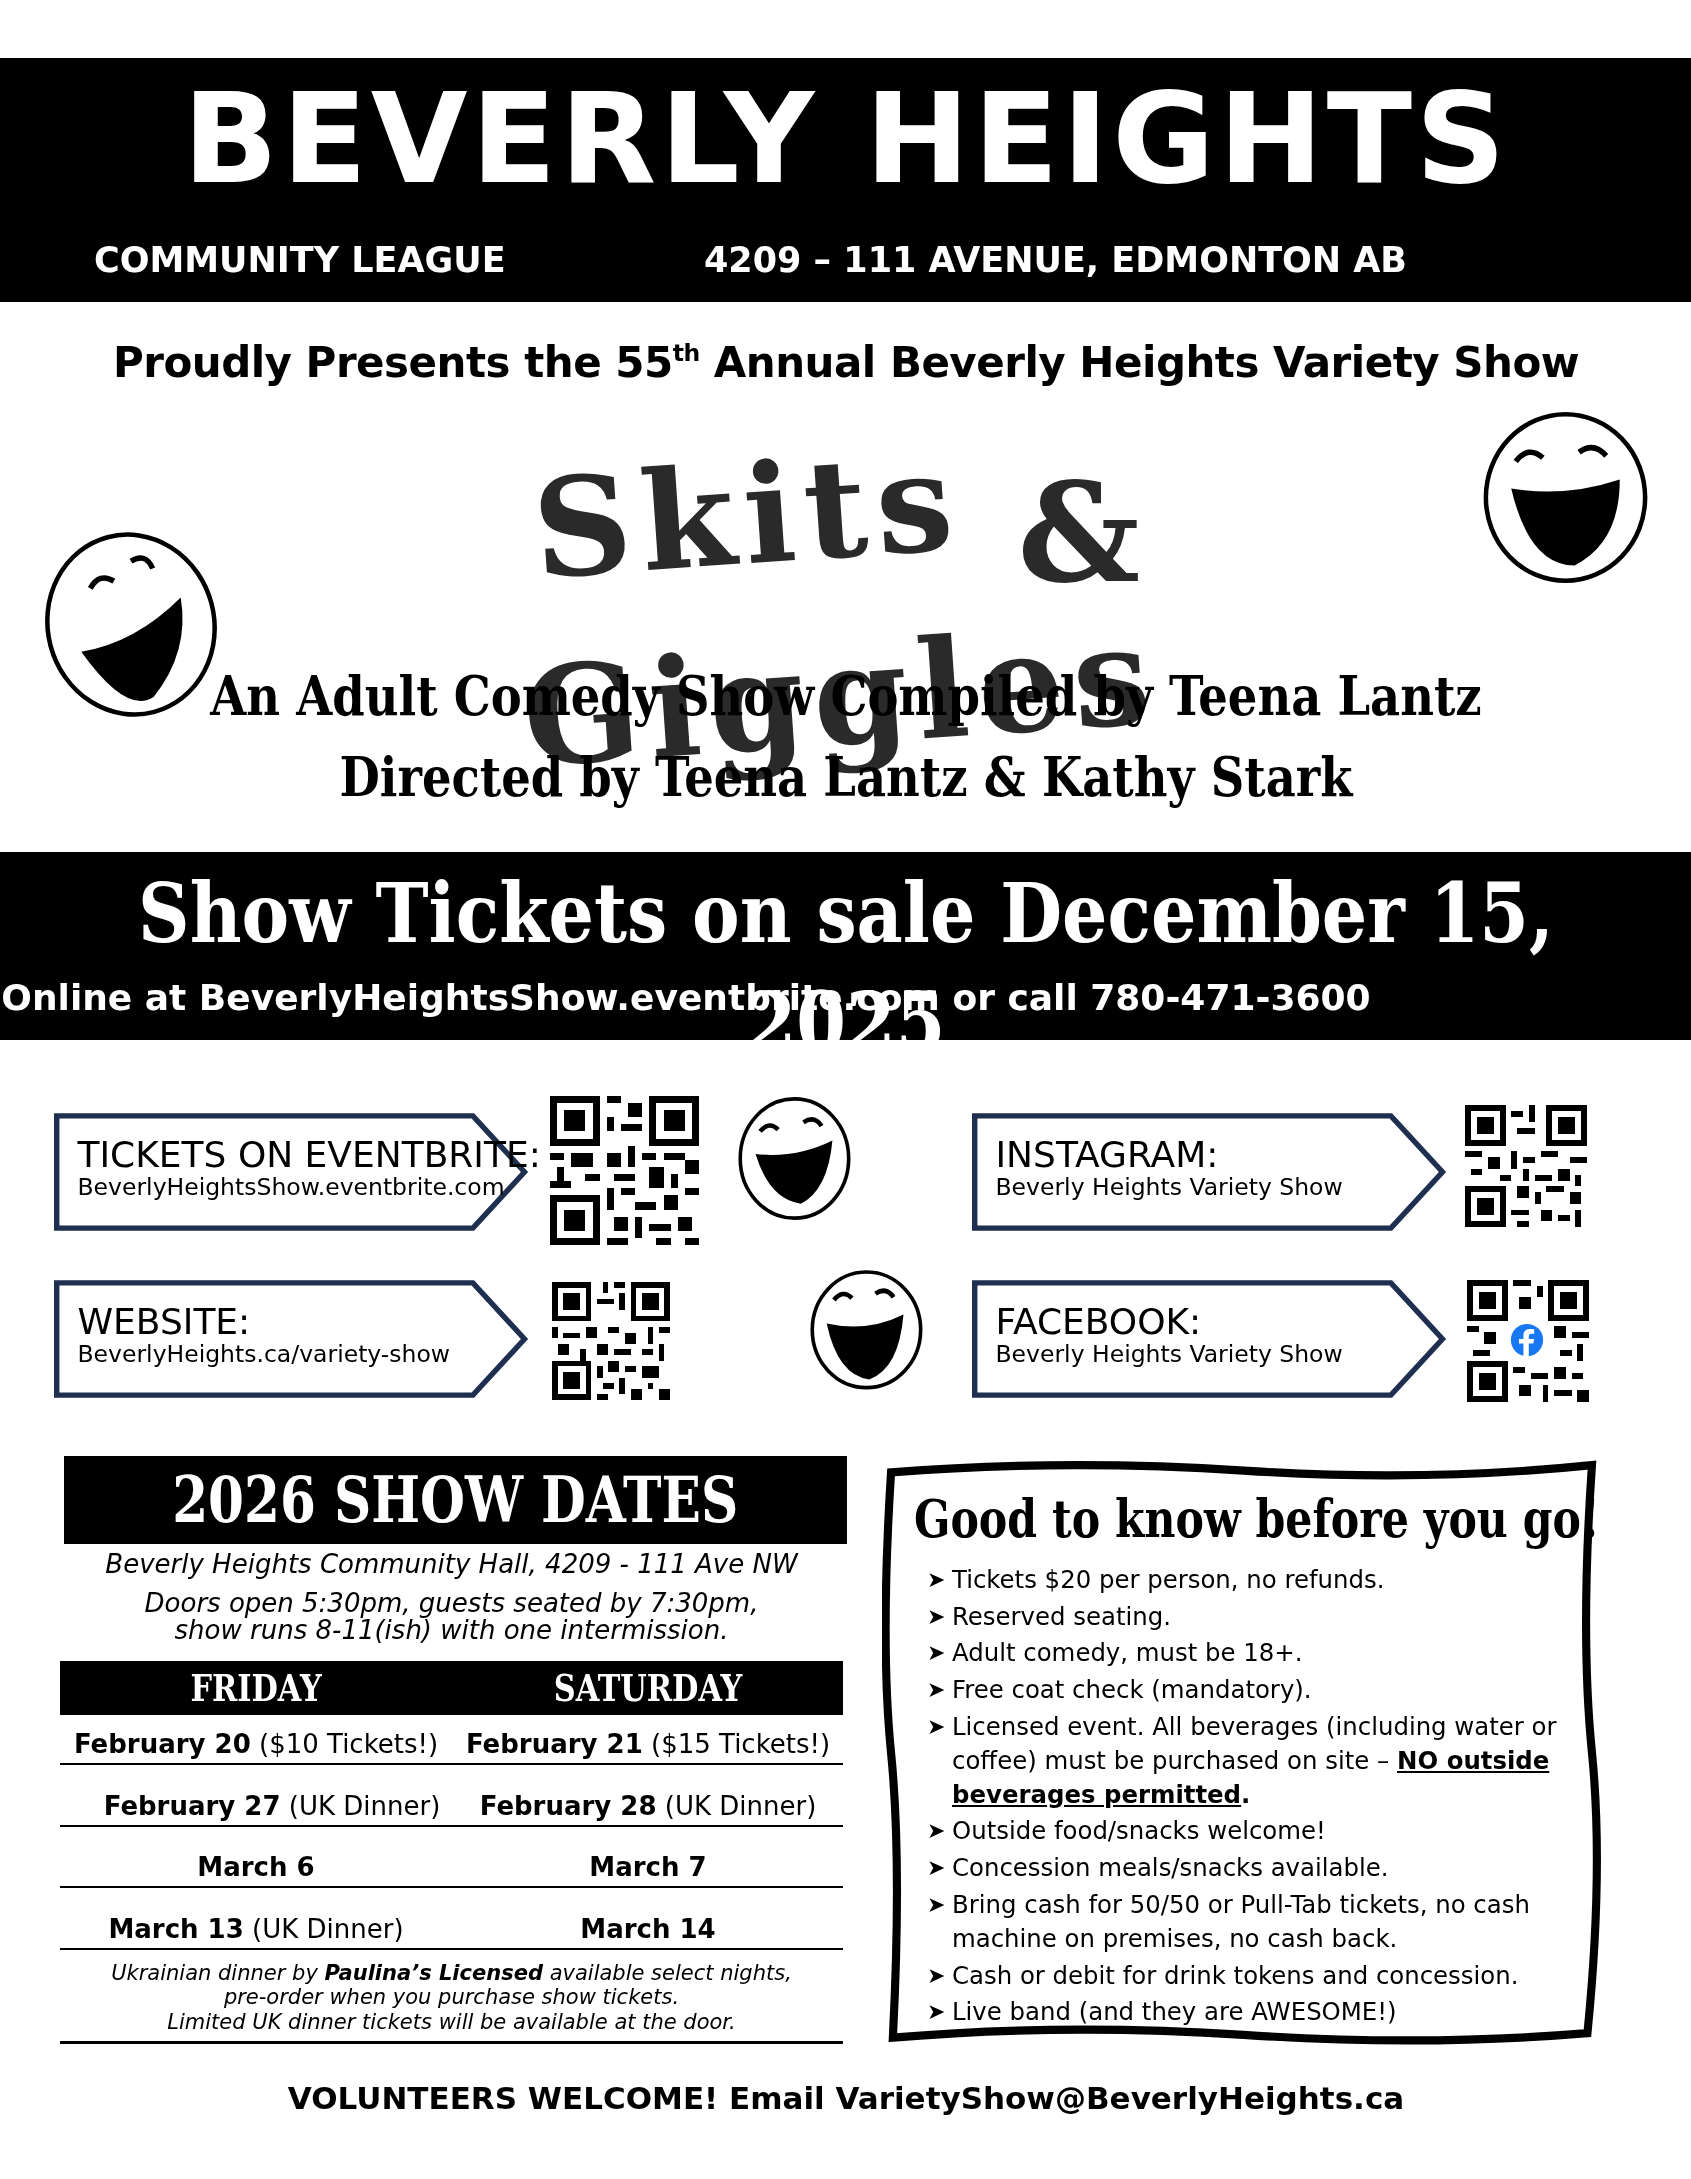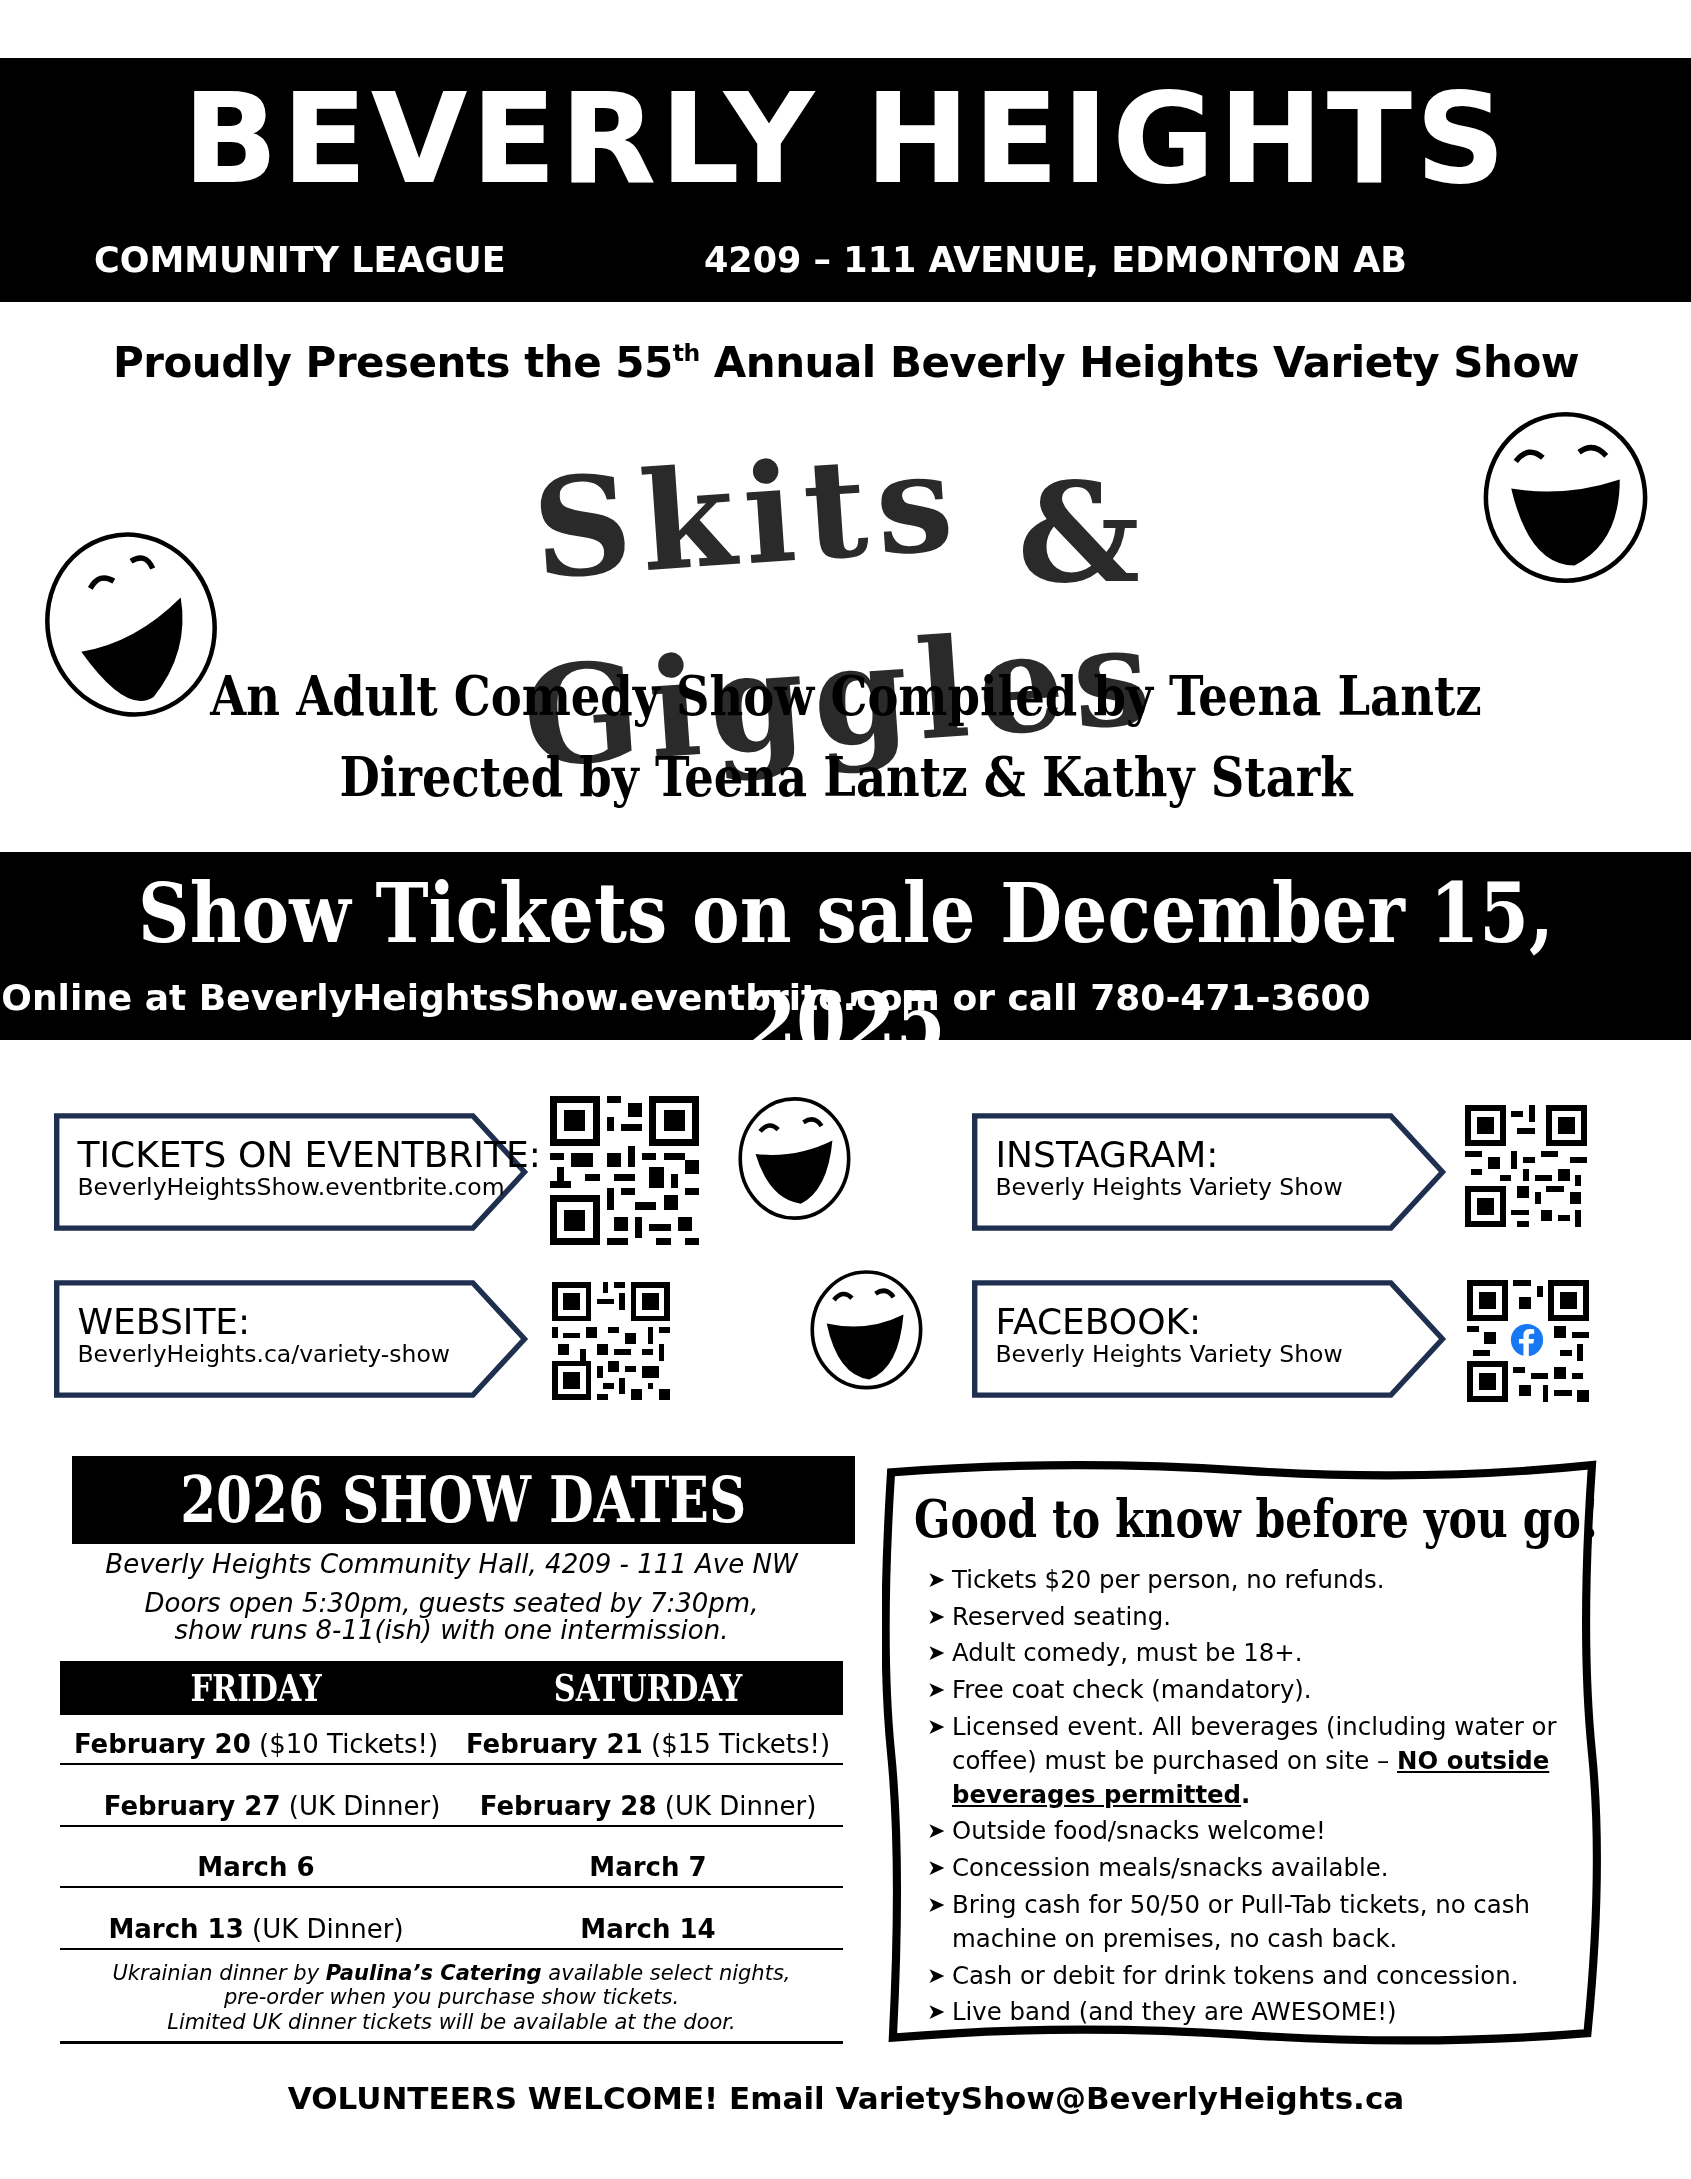--- a/index.html
+++ b/index.html
@@ -44,21 +44,21 @@
   .arrow-value { position: absolute; left: 23.5px; font-family: "DejaVu Sans", sans-serif;
     font-size: 23.5px; line-height: 29px; white-space: nowrap; }
 
   .qr { position: absolute; background: #fff; }
   .qr svg { display: block; }
 
   
   .smiley { position: absolute; }
 
   
-  .dates-head { left: 72px; top: 1456px; width: 783px; height: 88px; background: #000; color: #fff; text-align: center;
+  .dates-head { left: 64px; top: 1456px; width: 783px; height: 88px; background: #000; color: #fff; text-align: center;
     font-family: "DejaVu Serif", serif; font-weight: bold; font-size: 63px; line-height: 88px; }
   .dates-head span { display: inline-block; transform: scaleX(0.82); }
   .dates-venue { left: 60px; width: 783px; text-align: center; font-family: "DejaVu Sans", sans-serif;
     font-style: italic; font-size: 26px; line-height: 31px; }
   .day-bar { left: 60px; top: 1661px; width: 783px; height: 54px; background: #000; color: #fff;
     font-family: "DejaVu Serif", serif; font-weight: bold; font-size: 38px; line-height: 54px; }
   .day-bar span { position: absolute; top: 0; width: 392px; text-align: center; transform: scaleX(0.8); }
 
   .date-row { position: absolute; left: 60px; width: 783px; height: 50px; border-bottom: 2.7px solid #000; }
   .date-cell { position: absolute; top: 0; width: 392px; height: 59px; text-align: center;
@@ -248,21 +248,21 @@
 <div class="date-row" style="top:1838px;">
   <div class="date-cell" style="left:0;"><b>March 6</b><span></span></div>
   <div class="date-cell" style="left:392px;"><b>March 7</b><span></span></div>
 </div>
 <div class="date-row" style="top:1900px;">
   <div class="date-cell" style="left:0;"><b>March 13</b><span> (UK Dinner)</span></div>
   <div class="date-cell" style="left:392px;"><b>March 14</b><span></span></div>
 </div>
 
 <div class="abs dinner-note">
-  <div><span>Ukrainian dinner by </span><b>Paulina’s Catering</b><span> available select nights,</span></div>
+  <div><span>Ukrainian dinner by </span><b>Paulina’s Licensed</b><span> available select nights,</span></div>
   <div>pre-order when you purchase show tickets.</div>
   <div>Limited UK dinner tickets will be available at the door.</div>
 </div>
 <div class="abs dinner-rule"></div>
 
 <svg class="abs gtk-box" viewBox="0 0 795 655">
   <path d="M10 20 Q200 5 400 18 T785 12 Q772 200 785 330 T780 640 Q600 655 400 642 T12 645 Q22 450 10 330 T10 20 Z" fill="#fff" stroke="#000" stroke-width="9"></path>
 </svg>
 <div class="abs gtk-title">Good to know before you go!</div>
 <ul class="abs gtk-list">

